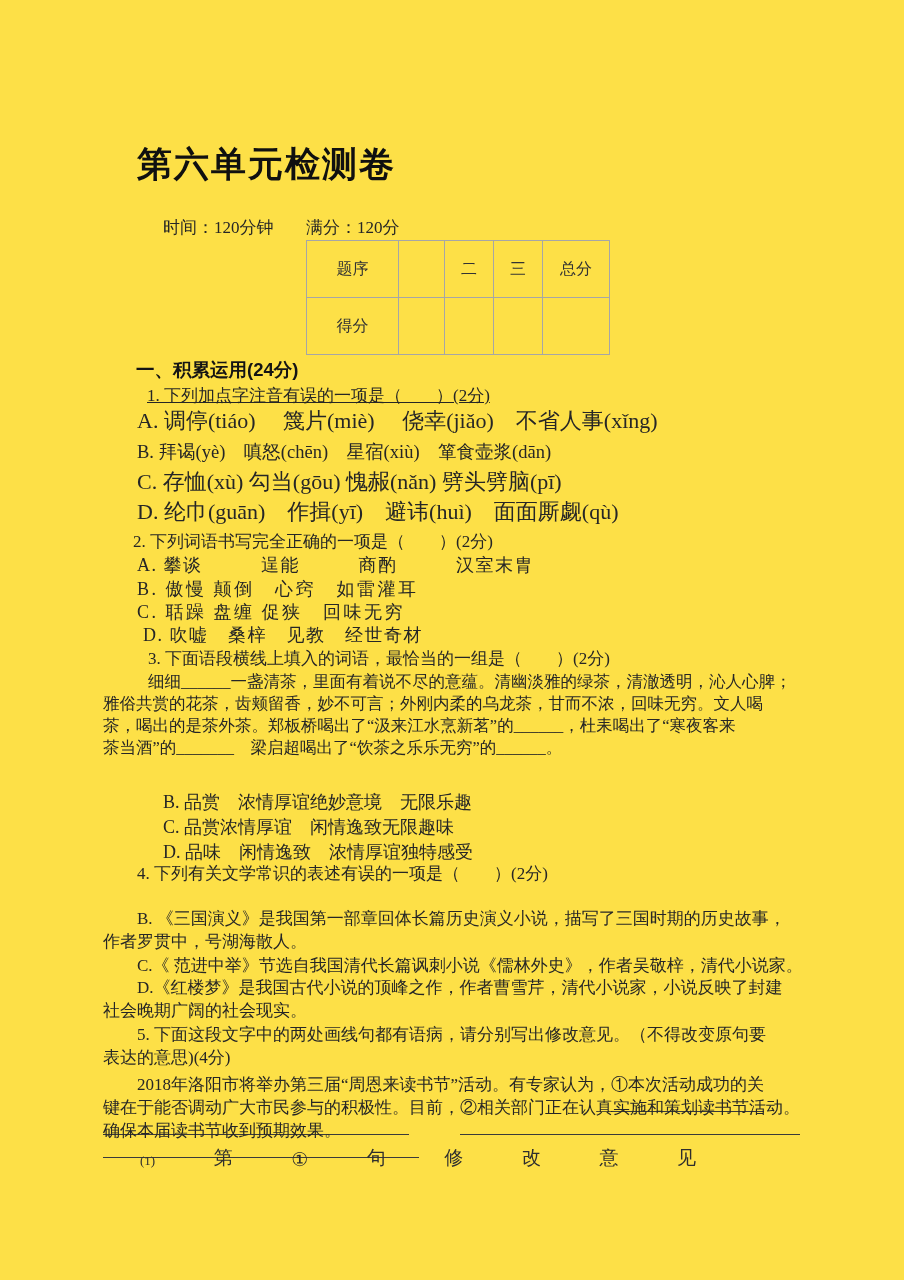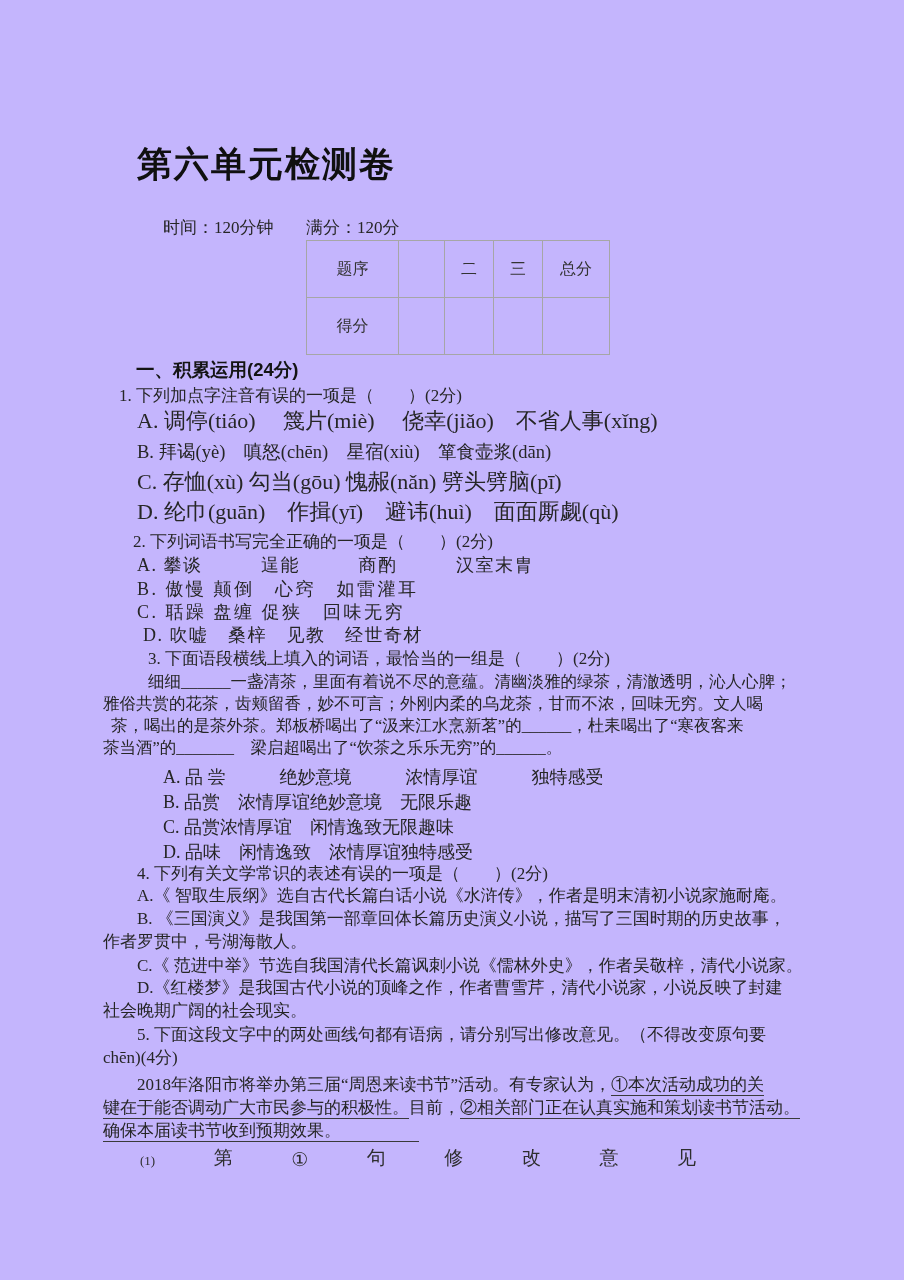--- a/index.html
+++ b/index.html
@@ -1,35 +1,35 @@
 <!DOCTYPE html>
 <html><head>
 <meta charset="utf-8">
 <style>
   html,body { margin:0; padding:0; background:#e8e8e8; }
   .page {
     position:relative; width:904px; height:1280px; margin:0 auto;
-    background:#c4b5fd; overflow:hidden;
+    background:#fde047; overflow:hidden;
     font-family:"Liberation Serif","DejaVu Serif",serif;
     color:#262626;
   }
   .ln { position:absolute; white-space:pre; line-height:1.25; }
   .sans { font-family:"Liberation Sans","DejaVu Sans",sans-serif; }
   .bold { font-weight:700; }
   .title { font-size:35px; letter-spacing:2px; color:#101010; }
   .meta  { font-size:17px; }
   .stem  { font-size:17px; }
   .opt-lg { font-size:22px; }
   .opt-md { font-size:18.5px; }
   .opt-c  { font-size:22px; }
   .opt-sp { font-size:18px; letter-spacing:1.5px; }
   .opt3   { font-size:18px; }
   .psg    { font-size:16.5px; }
   .body17 { font-size:17px; }
-  .u { border-bottom:1.4px solid #3a3a3a; padding-bottom:1px; }
+  .u { border-bottom:1.4px solid #3a3a3a; padding-bottom:17px; }
   .u-tail { padding-right:78px; }
   table.score {
     position:absolute; left:306px; top:240px;
     border-collapse:collapse; table-layout:fixed;
     font-size:16px; color:#333;
   }
   table.score td {
     border:1px solid #a6a6a6; text-align:center; vertical-align:middle;
     padding:16px; height:24px;
   }
@@ -71,52 +71,50 @@
       <td></td>
       <td></td>
       <td></td>
       <td></td>
     </tr>
   </tbody>
     </table>
 
   <div class="ln sans bold" style="left:136px; top:358px; font-size:18.5px; color:#141414;">一、积累运用(24分)</div>
 
-  <div class="ln stem" style="left:119px; top:385px;">1. 下列加点字注音有误的一项是（　　）(2分)</div>
+  <div class="ln stem" style="left:147px; top:385px;text-decoration:underline;">1. 下列加点字注音有误的一项是（　　）(2分)</div>
   <div class="ln opt-lg" style="left:137px; top:407px;">A. 调停(tiáo)　 篾片(miè)　 侥幸(jiǎo)　不省人事(xǐng)</div>
   <div class="ln opt-md" style="left:137px; top:441px;">B. 拜谒(yè)　嗔怒(chēn)　星宿(xiù)　箪食壶浆(dān)</div>
   <div class="ln opt-c" style="left:137px; top:468px;">C. 存恤(xù) 勾当(gōu) 愧赧(nǎn) 劈头劈脑(pī)</div>
   <div class="ln opt-c" style="left:137px; top:498px;">D. 纶巾(guān)　作揖(yī)　避讳(huì)　面面厮觑(qù)</div>
 
   <div class="ln stem" style="left:133px; top:531px;">2. 下列词语书写完全正确的一项是（　　）(2分)</div>
   <div class="ln opt-sp" style="left:137px; top:554px;">A. 攀谈　　　逞能　　　商酌　　　汉室末胄</div>
   <div class="ln opt-sp" style="left:137px; top:578px; letter-spacing:2.5px;">B. 傲慢 颠倒　心窍　如雷灌耳</div>
   <div class="ln opt-sp" style="left:137px; top:601px; letter-spacing:2.5px;">C. 聒躁 盘缠 促狭　回味无穷</div>
   <div class="ln opt-sp" style="left:143px; top:624px;">D. 吹嘘　桑梓　见教　经世奇材</div>
 
   <div class="ln stem" style="left:148px; top:648px;">3. 下面语段横线上填入的词语，最恰当的一组是（　　）(2分)</div>
   <div class="ln psg" style="left:148px; top:672px;">细细______一盏清茶，里面有着说不尽的意蕴。清幽淡雅的绿茶，清澈透明，沁人心脾；</div>
   <div class="ln psg" style="left:103px; top:694px;">雅俗共赏的花茶，齿颊留香，妙不可言；外刚内柔的乌龙茶，甘而不浓，回味无穷。文人喝</div>
-  <div class="ln psg" style="left:111px; top:716px;">茶，喝出的是茶外茶。郑板桥喝出了“汲来江水烹新茗”的______，杜耒喝出了“寒夜客来</div>
+  <div class="ln psg" style="left:103px; top:716px;">茶，喝出的是茶外茶。郑板桥喝出了“汲来江水烹新茗”的______，杜耒喝出了“寒夜客来</div>
   <div class="ln psg" style="left:103px; top:738px;">茶当酒”的_______　梁启超喝出了“饮茶之乐乐无穷”的______。</div>
-  <div class="ln opt3" style="left:163px; top:766px;">A. 品 尝　　　绝妙意境　　　浓情厚谊　　　独特感受</div>
   <div class="ln opt3" style="left:163px; top:791px;">B. 品赏　浓情厚谊绝妙意境　无限乐趣</div>
   <div class="ln opt3" style="left:163px; top:816px;">C. 品赏浓情厚谊　闲情逸致无限趣味</div>
   <div class="ln opt3" style="left:163px; top:841px;">D. 品味　闲情逸致　浓情厚谊独特感受</div>
 
   <div class="ln stem" style="left:137px; top:863px;">4. 下列有关文学常识的表述有误的一项是（　　）(2分)</div>
-  <div class="ln body17" style="left:137px; top:885px;">A.《 智取生辰纲》选自古代长篇白话小说《水浒传》，作者是明末清初小说家施耐庵。</div>
   <div class="ln body17" style="left:137px; top:908px;">B. 《三国演义》是我国第一部章回体长篇历史演义小说，描写了三国时期的历史故事，</div>
   <div class="ln body17" style="left:103px; top:931px;">作者罗贯中，号湖海散人。</div>
   <div class="ln body17" style="left:137px; top:955px;">C.《 范进中举》节选自我国清代长篇讽刺小说《儒林外史》，作者吴敬梓，清代小说家。</div>
   <div class="ln body17" style="left:137px; top:977px;">D.《红楼梦》是我国古代小说的顶峰之作，作者曹雪芹，清代小说家，小说反映了封建</div>
   <div class="ln body17" style="left:103px; top:1000px;">社会晚期广阔的社会现实。</div>
 
   <div class="ln body17" style="left:137px; top:1024px;">5. 下面这段文字中的两处画线句都有语病，请分别写出修改意见。（不得改变原句要</div>
-  <div class="ln body17" style="left:103px; top:1047px;">chēn)(4分)</div>
+  <div class="ln body17" style="left:103px; top:1047px;">表达的意思)(4分)</div>
 
   <div class="ln body17" style="left:137px; top:1074px;"><span>2018年洛阳市将举办第三届“周恩来读书节”活动。有专家认为，</span><span class="u">①本次活动成功的关</span></div>
 
   <div class="ln body17" style="left:103px; top:1097px;"><span class="u">键在于能否调动广大市民参与的积极性。</span><span>目前，</span><span class="u">②相关部门正在认真实施和策划读书节活动。</span></div>
 
   <div class="ln body17" style="left:103px; top:1120px;"><span class="u u-tail">确保本届读书节收到预期效果。</span></div>
 
   <div class="answer-row">
     <span class="num">(1)</span>
     <span>第</span>

